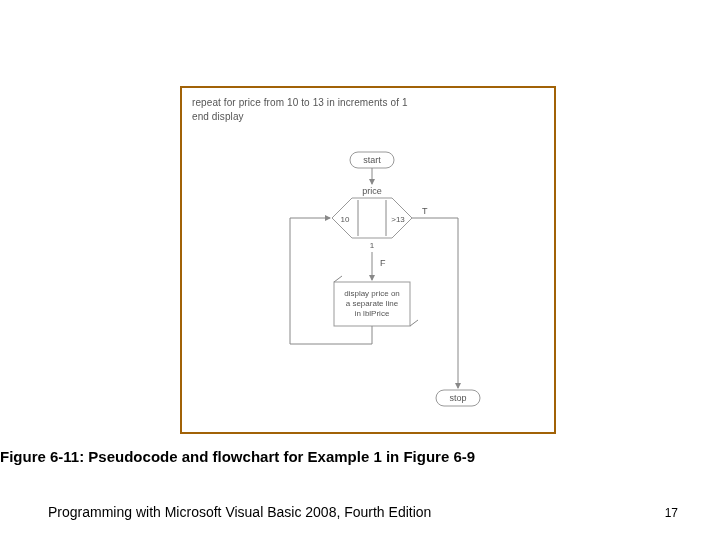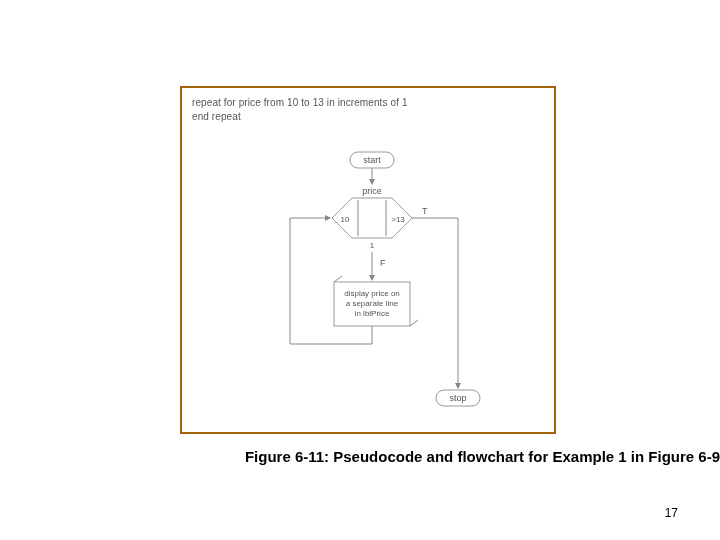--- a/index.html
+++ b/index.html
@@ -77,21 +77,21 @@
   .arrow {
     stroke: #888;
     stroke-width: 1;
     fill: none;
   }
   .caption {
     position: absolute;
     top: 448px;
     left: 0;
     right: 0;
-    text-align: right;
+    text-align: left;
     font-size: 15px;
     font-weight: 700;
   }
   .footer-left {
     position: absolute;
     bottom: 20px;
     left: 48px;
     font-size: 14px;
   }
   .footer-right {
@@ -103,21 +103,21 @@
 </style>
 </head>
 <body>
 
 <div class="slide">
 
 
   <div class="figure-area">
     <div class="pseudo">
       <span>repeat for price from 10 to 13 in increments of 1</span><br>
-      <span>end repeat</span>
+      <span>end display</span>
     </div>
 
     <div class="flow">
       <svg viewBox="0 0 372 284">
         <defs>
           <marker id="ah" markerWidth="6" markerHeight="6" refX="5" refY="3" orient="auto">
             <path d="M0,0 L6,3 L0,6 Z" fill="#888"></path>
           </marker>
         </defs>
 
@@ -157,15 +157,16 @@
         <path class="arrow" d="M230,70 L276,70 L276,240" marker-end="url(#ah)"></path>
 
         <rect class="shape-stroke" x="254" y="242" rx="8" ry="8" width="44" height="16"></rect>
         <text class="shape-text" x="276" y="253" text-anchor="middle">stop</text>
       </svg>
     </div>
   </div>
 
   <div class="caption">Figure 6-11: Pseudocode and flowchart for Example 1 in Figure 6-9</div>
 
+  <div class="footer-left">Programming with Microsoft Visual Basic 2008, Fourth Edition</div>
   <div class="footer-right">17</div>
 
 </div>
 
 </body></html>

